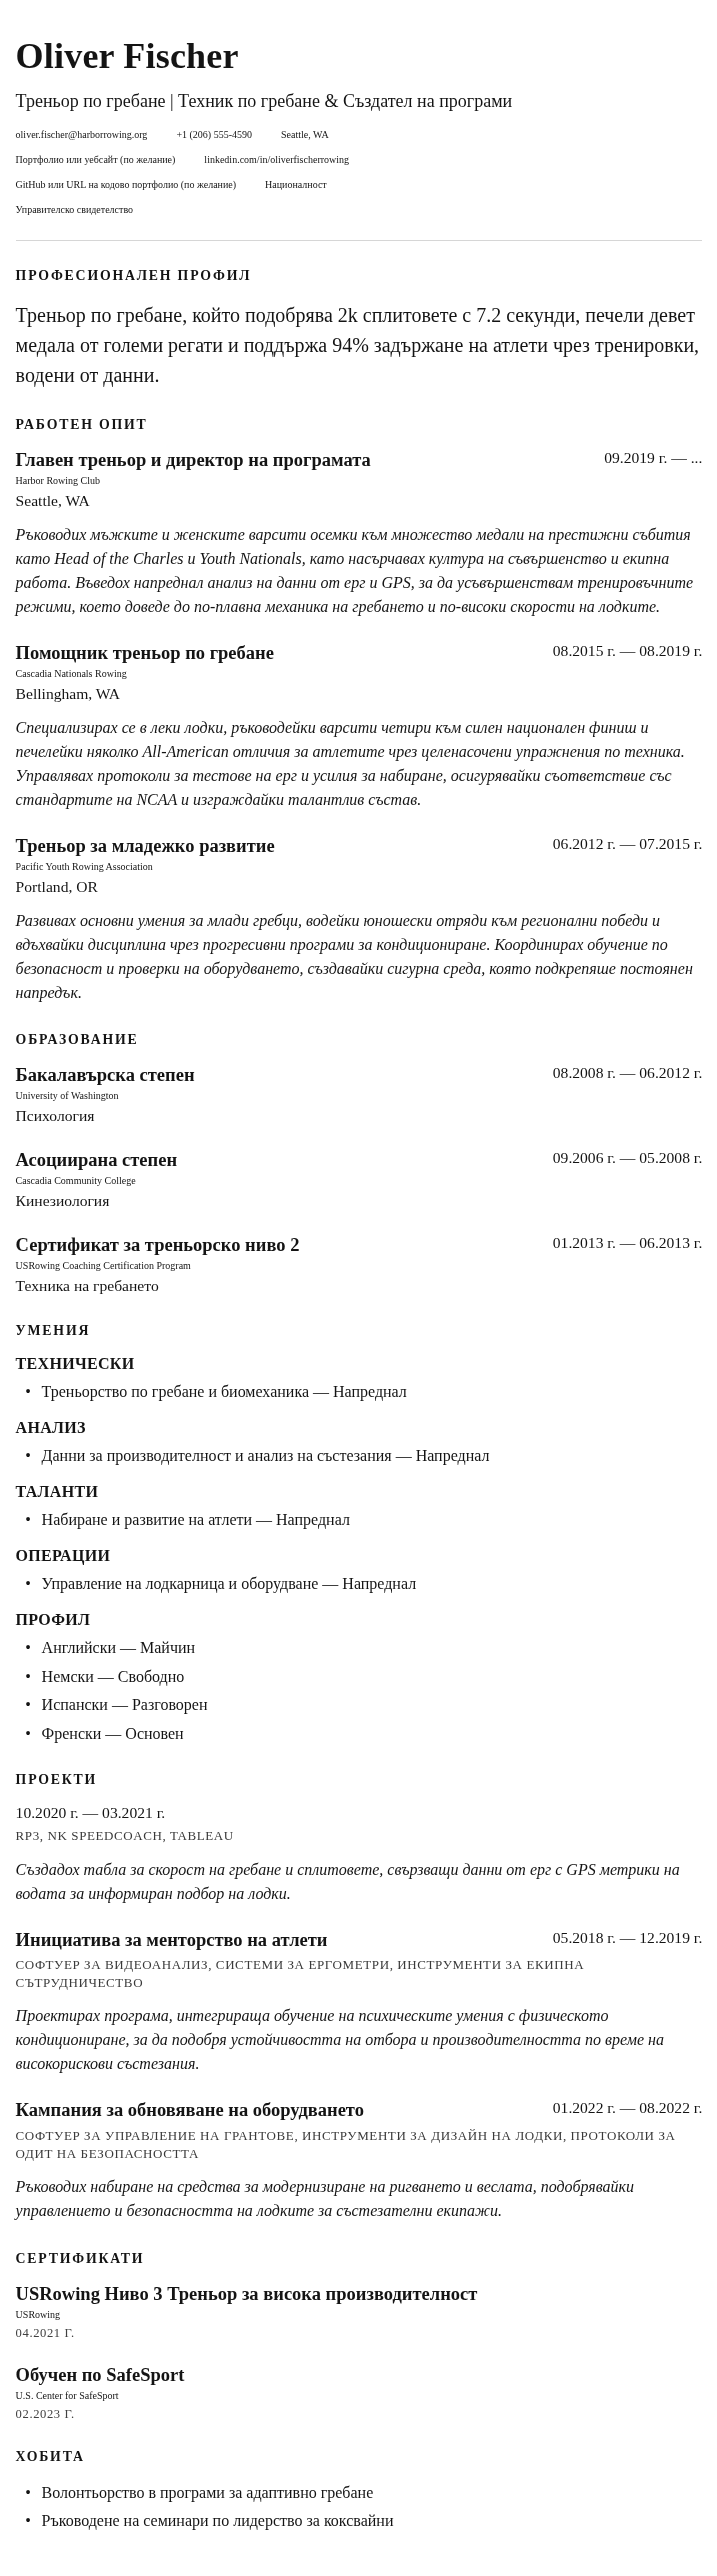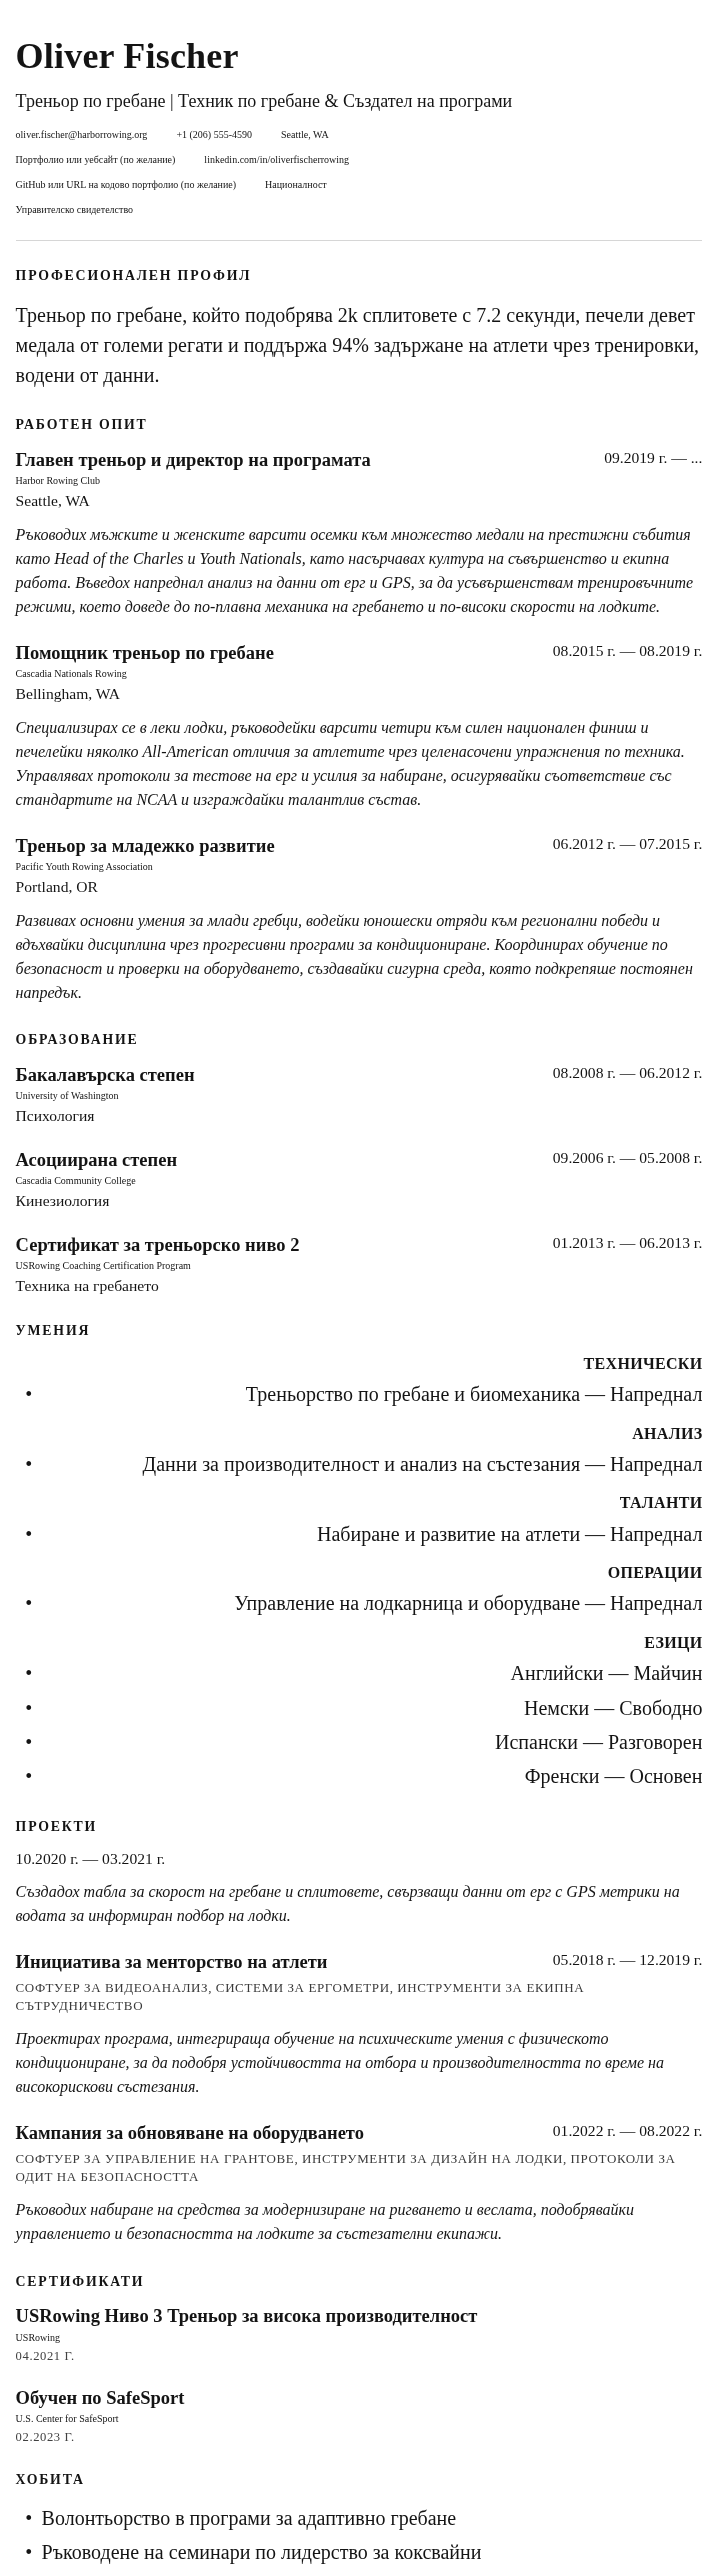--- a/index.html
+++ b/index.html
@@ -27,24 +27,24 @@
   .entry { margin-bottom: 23px; }
   .entry:last-child { margin-bottom: 0; }
   .entry-head { display: flex; justify-content: space-between; align-items: flex-start; gap: 24px; }
   .entry-title { font-size: 18.5px; font-weight: 700; line-height: 1.2; margin: 0; }
   .entry-dates { font-size: 15.6px; white-space: nowrap; flex-shrink: 0; }
   .entry-sub { font-size: 10px; margin-top: 4.2px; line-height: 1.25; }
   .entry-sub2 { font-size: 15.6px; margin-top: 3.6px; line-height: 1.25; }
   .desc { font-size: 16px; line-height: 1.5; margin: 12px 0 0 0; font-style: italic; }
   .tools { font-size: 13px; letter-spacing: 0.6px; color: #3a3a3a; margin-top: 5.4px; line-height: 1.4; }
   .cert-date { font-size: 12.6px; letter-spacing: 0.6px; color: #404040; margin-top: 4.2px; }
-  .skill-group { margin-bottom: 15.6px; text-align: right; }
+  .skill-group { margin-bottom: 15.6px; }
   .skill-group:last-child { margin-bottom: 0; }
   .skill-label { font-size: 16px; font-weight: 700; letter-spacing: 0.3px; margin: 0 0 7.2px 0; }
-  ul.blist { list-style: none; margin: 0; padding: 0; font-size: 20px; line-height: 1.45; }
+  ul.blist { list-style: none; margin: 0; padding: 0; font-size: 16px; line-height: 1.45; }
   ul.blist li { position: relative; padding-left: 26px; margin-bottom: 5.4px; }
   ul.blist li:last-child { margin-bottom: 0; }
   ul.blist li::before { content: "\2022"; position: absolute; left: 9.6px; }
 </style>
 </head>
 <body>
 
 <div class="page">
 
   <header>
@@ -167,37 +167,38 @@
     </div>
 
     <div class="skill-group">
       <h3 class="skill-label">ОПЕРАЦИИ</h3>
       <ul class="blist">
         <li>Управление на лодкарница и оборудване — Напреднал</li>
       </ul>
     </div>
 
     <div class="skill-group">
-      <h3 class="skill-label">ЕЗИЦИ</h3>
+      <h3 class="skill-label">ПРОФИЛ</h3>
       <ul class="blist">
         <li>Английски — Майчин</li>
         <li>Немски — Свободно</li>
         <li>Испански — Разговорен</li>
         <li>Френски — Основен</li>
       </ul>
     </div>
   </section>
 
   <section class="section">
     <h2 class="section-heading">ПРОЕКТИ</h2>
 
     <article class="entry">
       <div class="entry-head">
         <span class="entry-dates">10.2020 г. — 03.2021 г.</span>
       </div>
+      <div class="tools">RP3, NK SPEEDCOACH, TABLEAU</div>
       <p class="desc">Създадох табла за скорост на гребане и сплитовете, свързващи данни от ерг с GPS метрики на водата за информиран подбор на лодки.</p>
     </article>
 
     <article class="entry">
       <div class="entry-head">
         <h3 class="entry-title">Инициатива за менторство на атлети</h3>
         <span class="entry-dates">05.2018 г. — 12.2019 г.</span>
       </div>
       <div class="tools">СОФТУЕР ЗА ВИДЕОАНАЛИЗ, СИСТЕМИ ЗА ЕРГОМЕТРИ, ИНСТРУМЕНТИ ЗА ЕКИПНА СЪТРУДНИЧЕСТВО</div>
       <p class="desc">Проектирах програма, интегрираща обучение на психическите умения с физическото кондициониране, за да подобря устойчивостта на отбора и производителността по време на високорискови състезания.</p>

